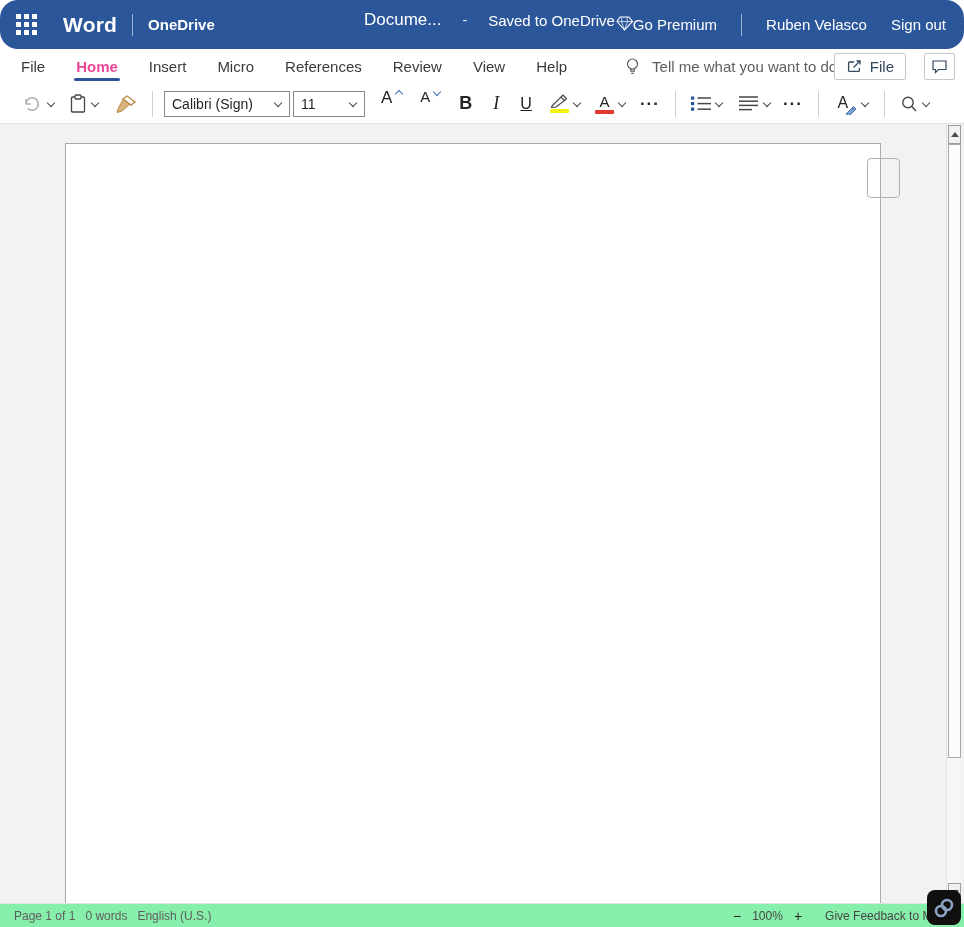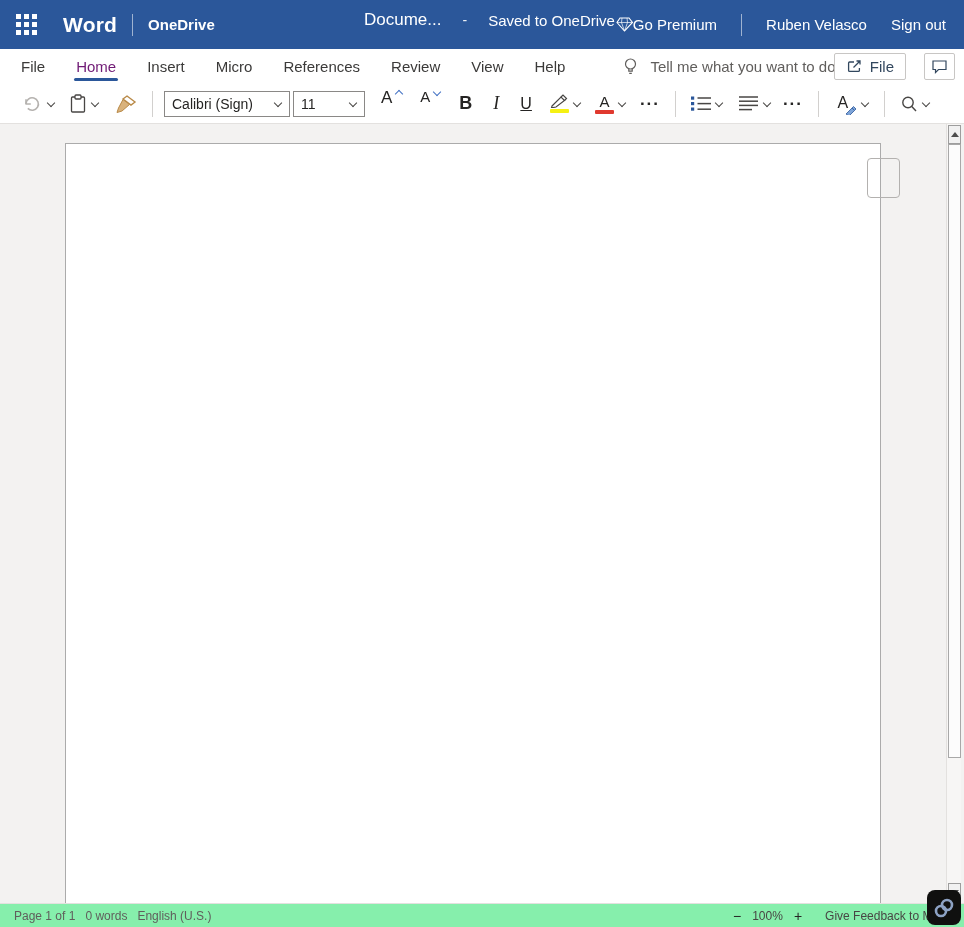--- a/index.html
+++ b/index.html
@@ -29,32 +29,32 @@
     position: absolute; left: 364px; top: 0; height: 40px;
     display: flex; align-items: center; gap: 21px;
   }
   .doc-title { font-size: 17px; cursor: pointer; }
   .doc-sep { font-size: 14px; opacity: 0.9; }
   .save-status { font-size: 15px; cursor: pointer; }
   .top-right {
     position: absolute; right: 18px; top: 0; height: 49px;
     display: flex; align-items: center;
   }
-  .premium { display: flex; align-items: center; font-size: 15px; cursor: pointer; }
+  .premium { display: flex; font-size: 15px; cursor: pointer; }
   .top-right .vdiv { margin: 0 24px; }
   .user-name { font-size: 15px; margin-right: 24px; cursor: pointer; }
   .sign-out { font-size: 15px; cursor: pointer; }
   
   .menu-bar {
     height: 35px; background: #fff; position: relative;
     display: flex; align-items: center; font-size: 15px; color: #3b3a39; gap: 12px;
   }
   .tabs { display: flex; gap: 31px; margin-left: 21px; height: 100%; align-items: center; }
   .tab { position: relative; cursor: pointer; height: 100%; display: flex; align-items: center; }
-  .tab.active { font-weight: 400; color: #701a75; }
+  .tab.active { font-weight: 700; color: #ec4899; }
   .tab.active::after {
     content: ""; position: absolute; left: -2px; right: -2px; bottom: 3px;
     height: 3px; background: #2b579a; border-radius: 2px;
   }
   .tellme { display: flex; align-items: center; gap: 12px; margin-left: 46px; cursor: pointer; }
   .tellme-label { color: #605e5c; font-size: 15px; }
   .share-btn {
     position: absolute; right: 58px; top: 4px; height: 27px;
     border: 1px solid #c8c6c4; border-radius: 2px; background: #fff;
     display: flex; align-items: center; gap: 7px; padding: 0 11px;
@@ -156,21 +156,21 @@
   
   .ext-icon {
     position: absolute; right: 3px; bottom: 2px; width: 34px; height: 35px;
     background: #10100f; border-radius: 8px; z-index: 20;
     display: flex; align-items: center; justify-content: center; cursor: pointer;
   }
 </style>
 </head>
 <body>
 
-<header class="top-bar" style="background-color: rgb(43, 87, 154);">
+<header class="top-bar" style="background-color: rgb(43, 87, 154); border-radius: 18px;">
   <button class="app-launcher">
     <span class="grid-icon">
       <span></span>
         <span></span>
         <span></span>
         <span></span>
         <span></span>
         <span></span>
         <span></span>
         <span></span>

